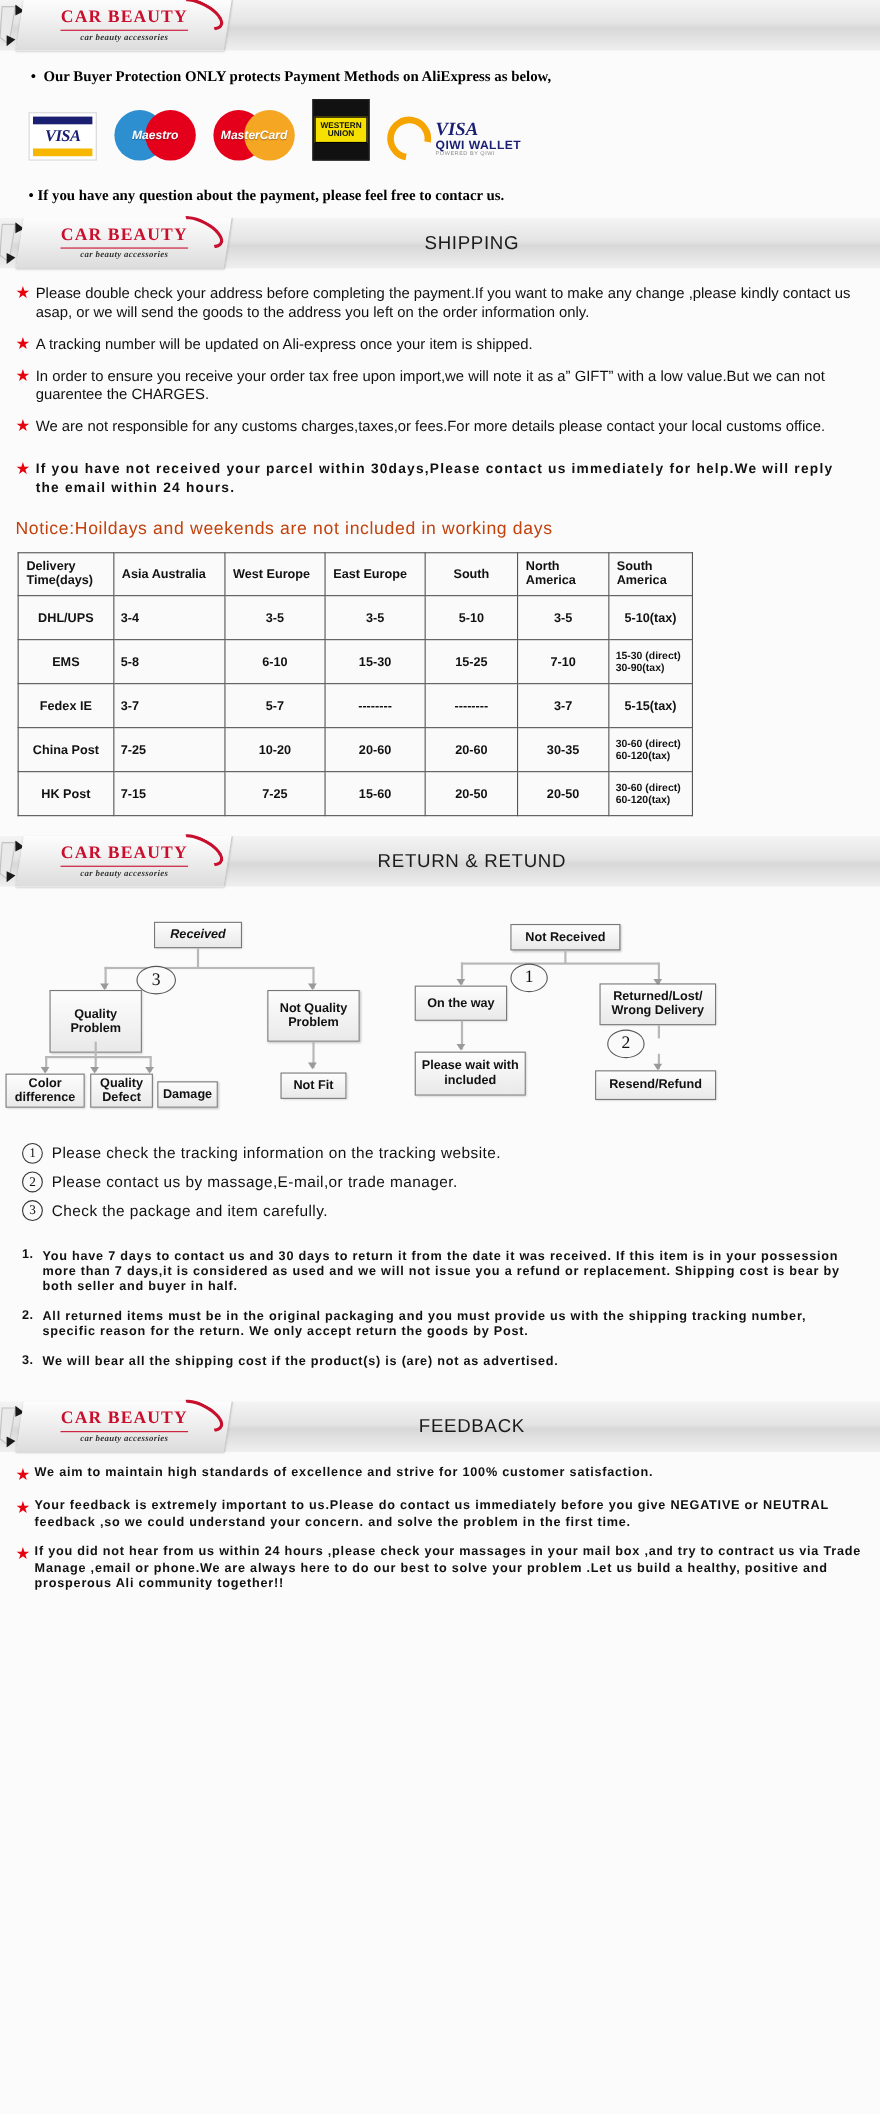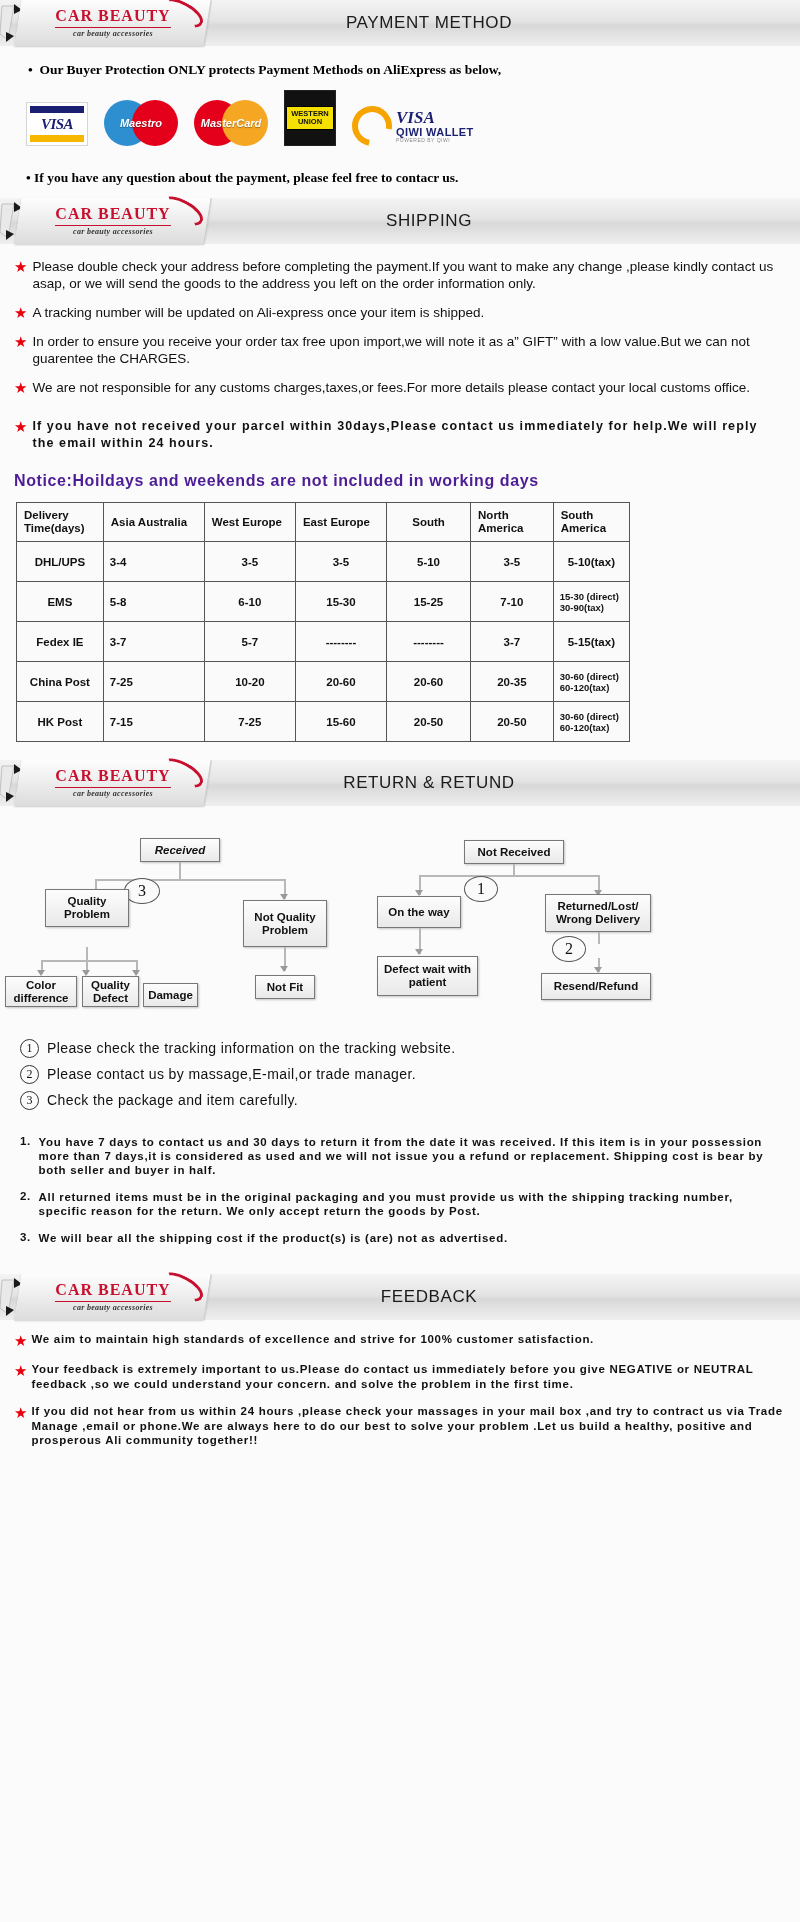--- a/index.html
+++ b/index.html
@@ -112,21 +112,21 @@
   .qiwi-wallet { font-size:11px; font-weight:bold; color:#1a1f71; letter-spacing:.4px; }
   .qiwi-pow { font-size:5px; color:#8a8a8a; letter-spacing:.5px; }
 
   
   .ship-list { padding: 14px 18px 0 14px; }
   .ship-item { display:flex; gap:5px; margin-bottom: 12px; }
   .star { color:#e8000d; font-size:15px; line-height:17px; flex:0 0 auto; }
   .ship-text { font-size:13.5px; line-height:17px; color:#111; }
   .ship-text.wide { letter-spacing: 1.1px; font-weight: bold; font-size: 12.5px; }
   .notice {
-    color:#4c1d95; font-weight:bold; font-size:16px; letter-spacing:.6px;
+    color:#c2410c; font-weight:normal; font-size:16px; letter-spacing:.6px;
     padding: 8px 0 12px 14px;
   }
 
   
   table.delivery {
     border-collapse: collapse; margin: 0 0 0 16px; width: 614px;
     background:#fafafa;
   }
   table.delivery td, table.delivery th {
     border: 1px solid #555; padding: 4px 6px;
@@ -195,21 +195,20 @@
       <polygon points="6,28 14,32 6,38" fill="#1a1a1a"></polygon>
     </svg>
     <div class="banner-ribbon">
       <div class="ribbon-inner">
         <div class="brand-top">CAR  BEAUTY</div>
         <span class="brand-swoosh"></span>
         <div class="brand-rule"></div>
         <div class="brand-sub">car beauty accessories</div>
       </div>
     </div>
-    <div class="banner-title">PAYMENT METHOD</div>
   </div>
 
   <div class="pay-line">
     •&nbsp; <span>Our Buyer Protection ONLY protects Payment Methods on AliExpress as below,</span>
   </div>
 
   <div class="logos">
     <div class="logo-visa">
       <div class="bar-top"></div>
       <div class="vtext">VISA</div>
@@ -331,21 +330,21 @@
         <td>--------</td>
         <td>3-7</td>
         <td>5-15(tax)</td>
       </tr>
       <tr>
         <td>China Post</td>
         <td style="text-align:left">7-25</td>
         <td>10-20</td>
         <td>20-60</td>
         <td>20-60</td>
-        <td>20-35</td>
+        <td>30-35</td>
         <td class="small">30-60 (direct) 60-120(tax)</td>
       </tr>
       <tr>
         <td>HK Post</td>
         <td style="text-align:left">7-15</td>
         <td>7-25</td>
         <td>15-60</td>
         <td>20-50</td>
         <td>20-50</td>
         <td class="small">30-60 (direct) 60-120(tax)</td>
@@ -377,21 +376,21 @@
     <div class="fbox" style="left:140px; top:20px; width:80px; height:24px;font-style:italic;">Received</div>
     <div class="ln lnv" style="left:179px; top:44px; height:18px;"></div>
     <div class="ln lnh" style="left:95px; top:61px; width:190px;"></div>
     <div class="ln lnv" style="left:95px; top:61px; height:20px;"></div>
     <div class="ln lnv" style="left:284px; top:61px; height:20px;"></div>
     <div class="arw" style="left:91px; top:76px;"></div>
     <div class="arw" style="left:280px; top:76px;"></div>
 
     <div class="fcirc" style="left:124px; top:60px; width:36px; height:26px;">3</div>
 
-    <div class="fbox" style="left:45px; top:71px; width:84px; height:38px;">Quality Problem</div>
+    <div class="fbox" style="left:45px; top:82px; width:84px; height:57px;">Quality Problem</div>
     <div class="fbox" style="left:243px; top:82px; width:84px; height:47px;">Not Quality Problem</div>
 
     <div class="ln lnv" style="left:86px; top:129px; height:14px;"></div>
     <div class="ln lnh" style="left:41px; top:142px; width:96px;"></div>
     <div class="ln lnv" style="left:41px; top:142px; height:14px;"></div>
     <div class="ln lnv" style="left:86px; top:142px; height:14px;"></div>
     <div class="ln lnv" style="left:136px; top:142px; height:14px;"></div>
     <div class="arw" style="left:37px; top:152px;"></div>
     <div class="arw" style="left:82px; top:152px;"></div>
     <div class="arw" style="left:132px; top:152px;"></div>
@@ -412,21 +411,21 @@
     <div class="arw" style="left:415px; top:72px;"></div>
     <div class="arw" style="left:594px; top:72px;"></div>
 
     <div class="fcirc" style="left:464px; top:58px; width:34px; height:26px;">1</div>
 
     <div class="fbox" style="left:377px; top:78px; width:84px; height:32px;">On the way</div>
     <div class="fbox" style="left:545px; top:76px; width:106px; height:38px;">Returned/Lost/ Wrong Delivery</div>
 
     <div class="ln lnv" style="left:419px; top:110px; height:26px;"></div>
     <div class="arw" style="left:415px; top:131px;"></div>
-    <div class="fbox" style="left:377px; top:138px; width:101px; height:40px;">Defect wait with patient</div>
+    <div class="fbox" style="left:377px; top:138px; width:101px; height:40px;">Please wait with included</div>
 
     <div class="ln lnv" style="left:598px; top:114px; height:12px;"></div>
     <div class="fcirc" style="left:552px; top:118px; width:34px; height:26px;">2</div>
     <div class="ln lnv" style="left:598px; top:140px; height:14px;"></div>
     <div class="arw" style="left:594px; top:149px;"></div>
     <div class="fbox" style="left:541px; top:155px; width:110px; height:27px;">Resend/Refund</div>
   </div>
 
   <div class="notes">
     <div class="note-row">

